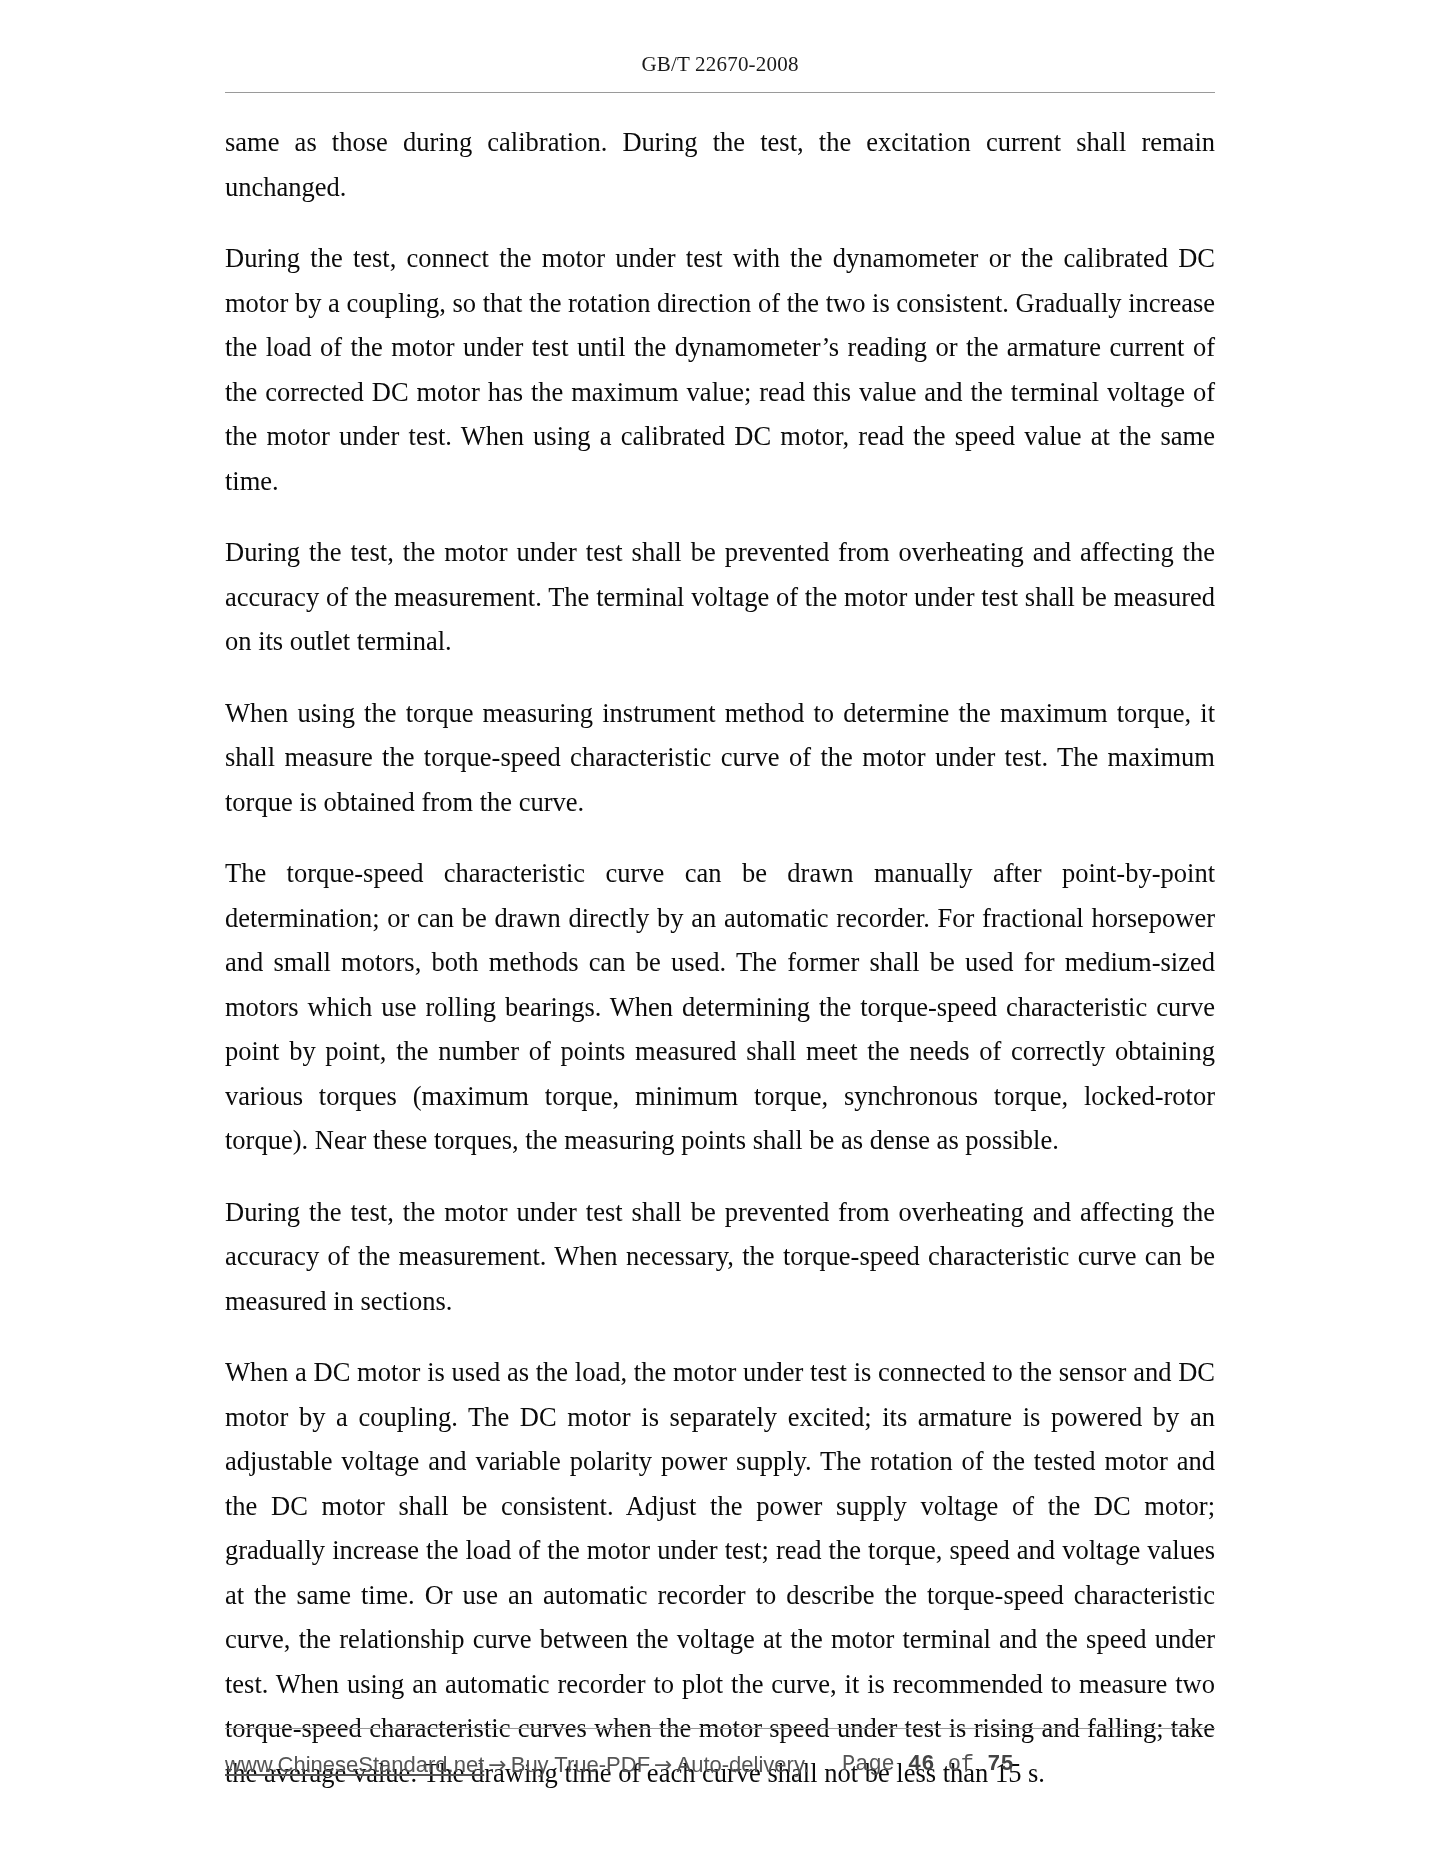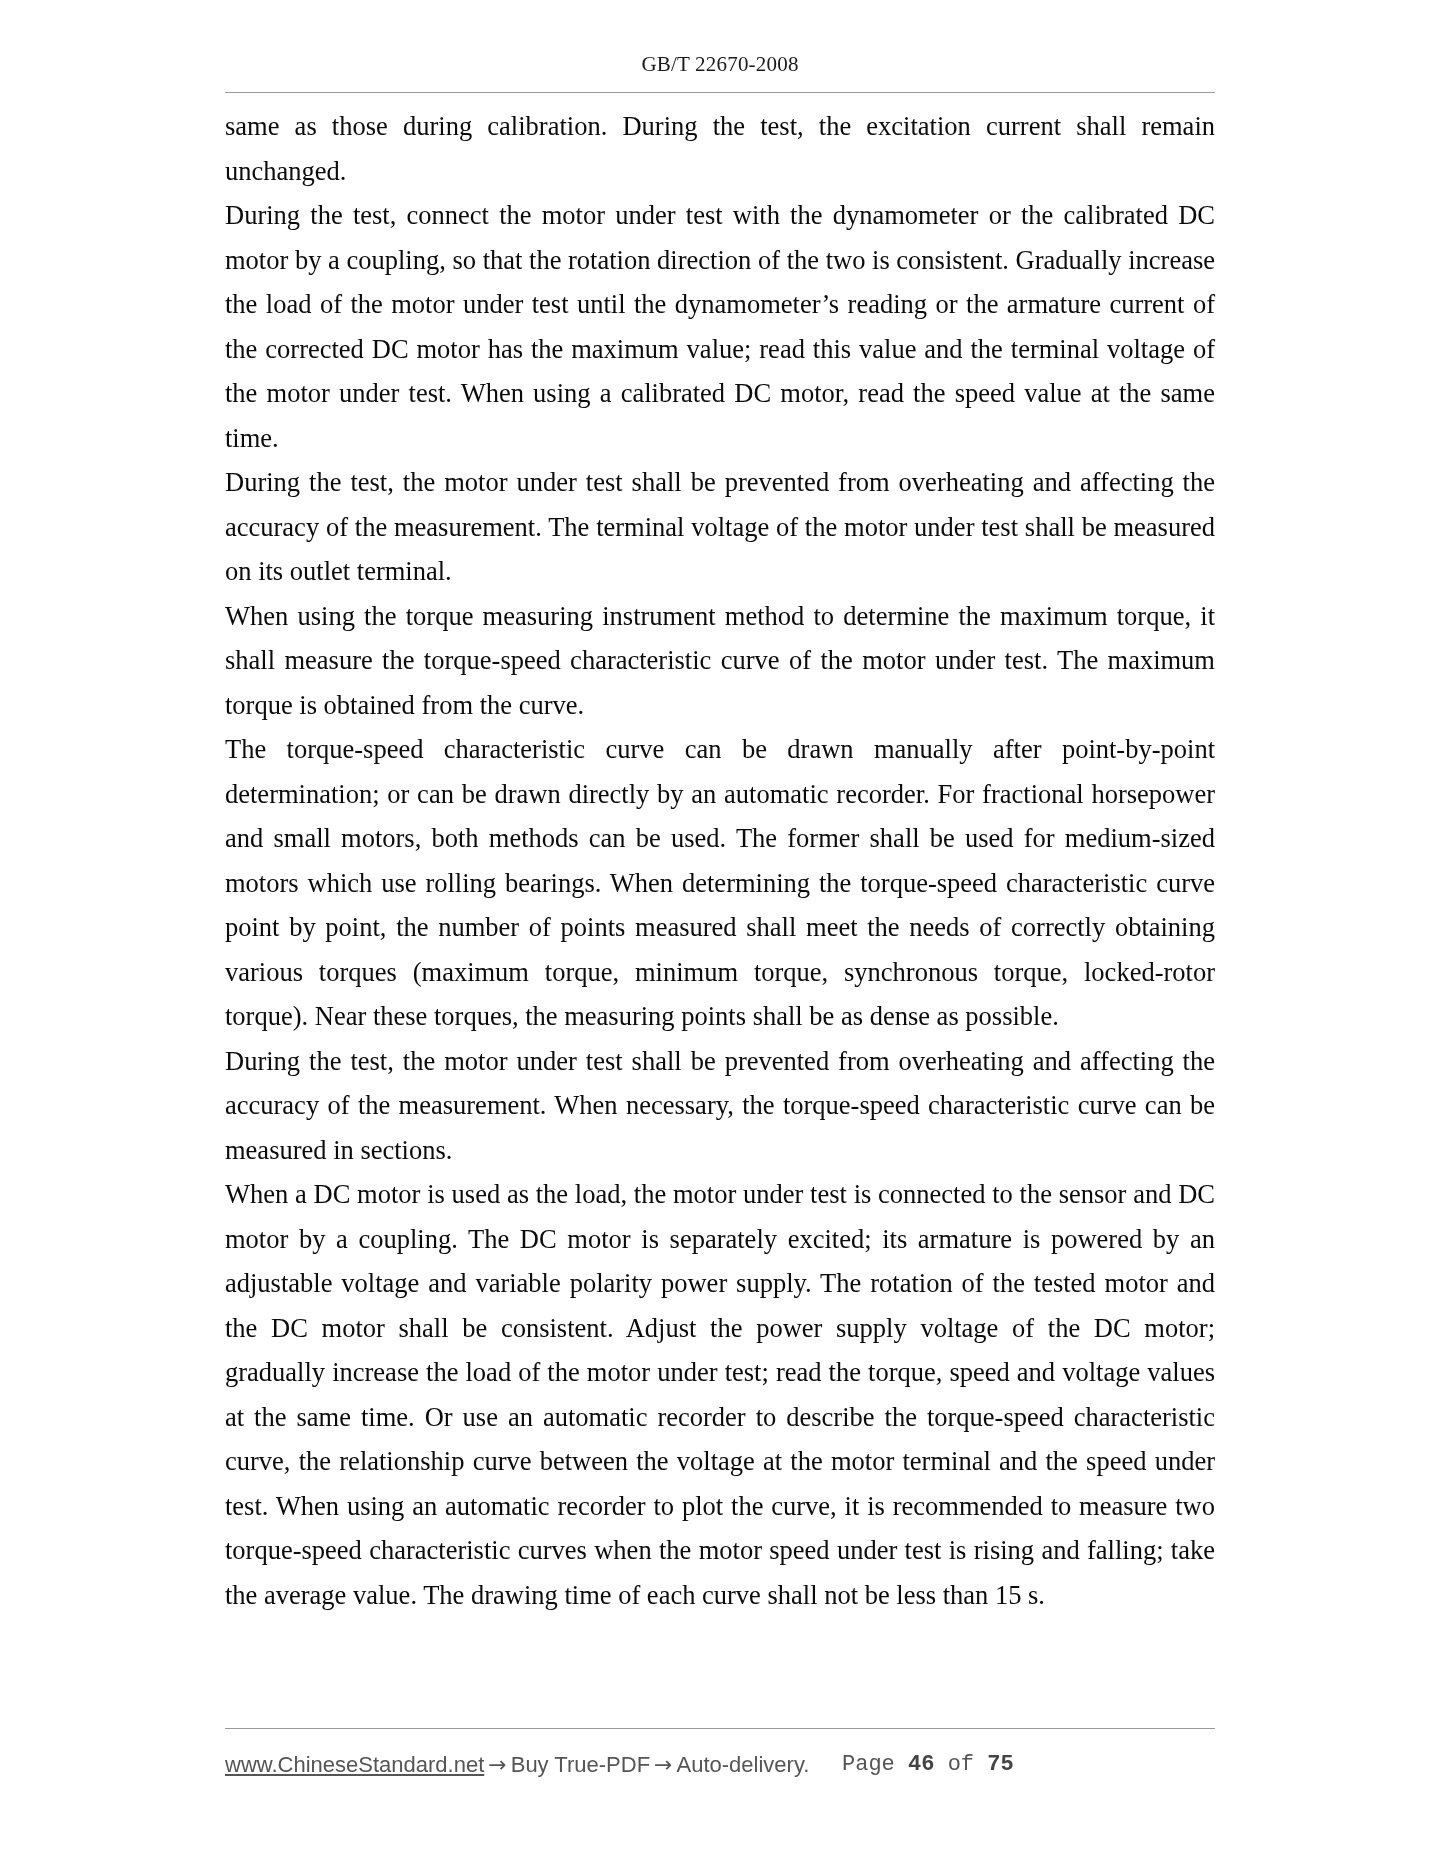--- a/index.html
+++ b/index.html
@@ -45,36 +45,37 @@
     top: 92px;
     left: 225px;
     width: 990px;
     height: 1px;
     background: #9a9a9a;
   }
 
   
   .content {
     position: absolute;
-    top: 104px;
+    top: 120px;
     left: 225px;
     width: 990px;
   }
 
   p.para {
     margin: 0 0 0 0;
     padding: 0;
     text-align: justify;
     text-justify: inter-word;
     font-size: 26.5px;
     line-height: 44.5px;
     color: #0b0b0b;
     hyphens: none;
   }
   p.para + p.para {
+    margin-top: 27px;
   }
 
   h2.heading {
     margin: 36px 0 0 0;
     padding: 0;
     font-size: 26.5px;
     line-height: 44.5px;
     font-weight: bold;
     text-align: left;
     color: #000000;

